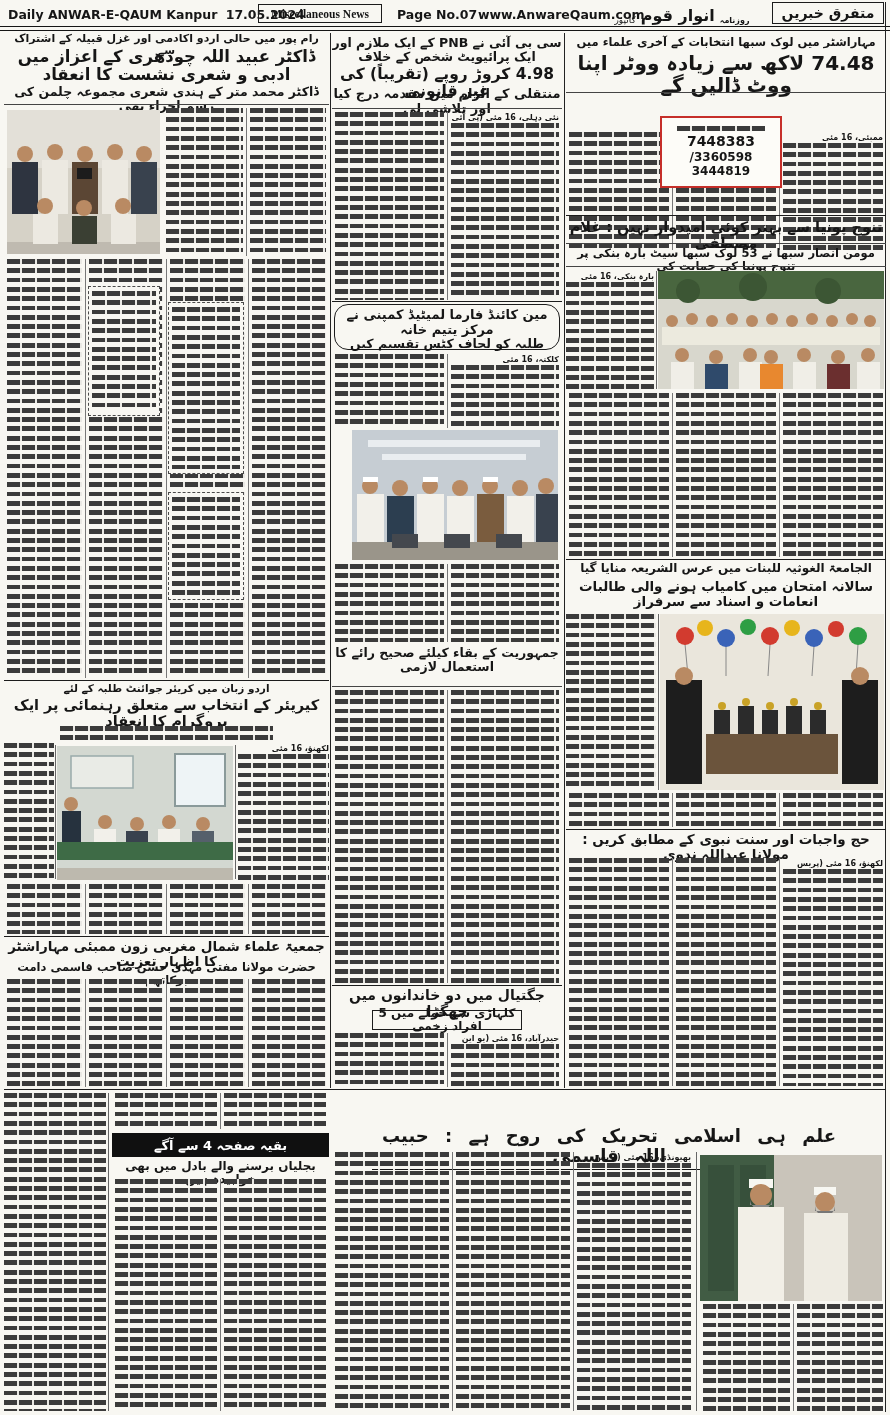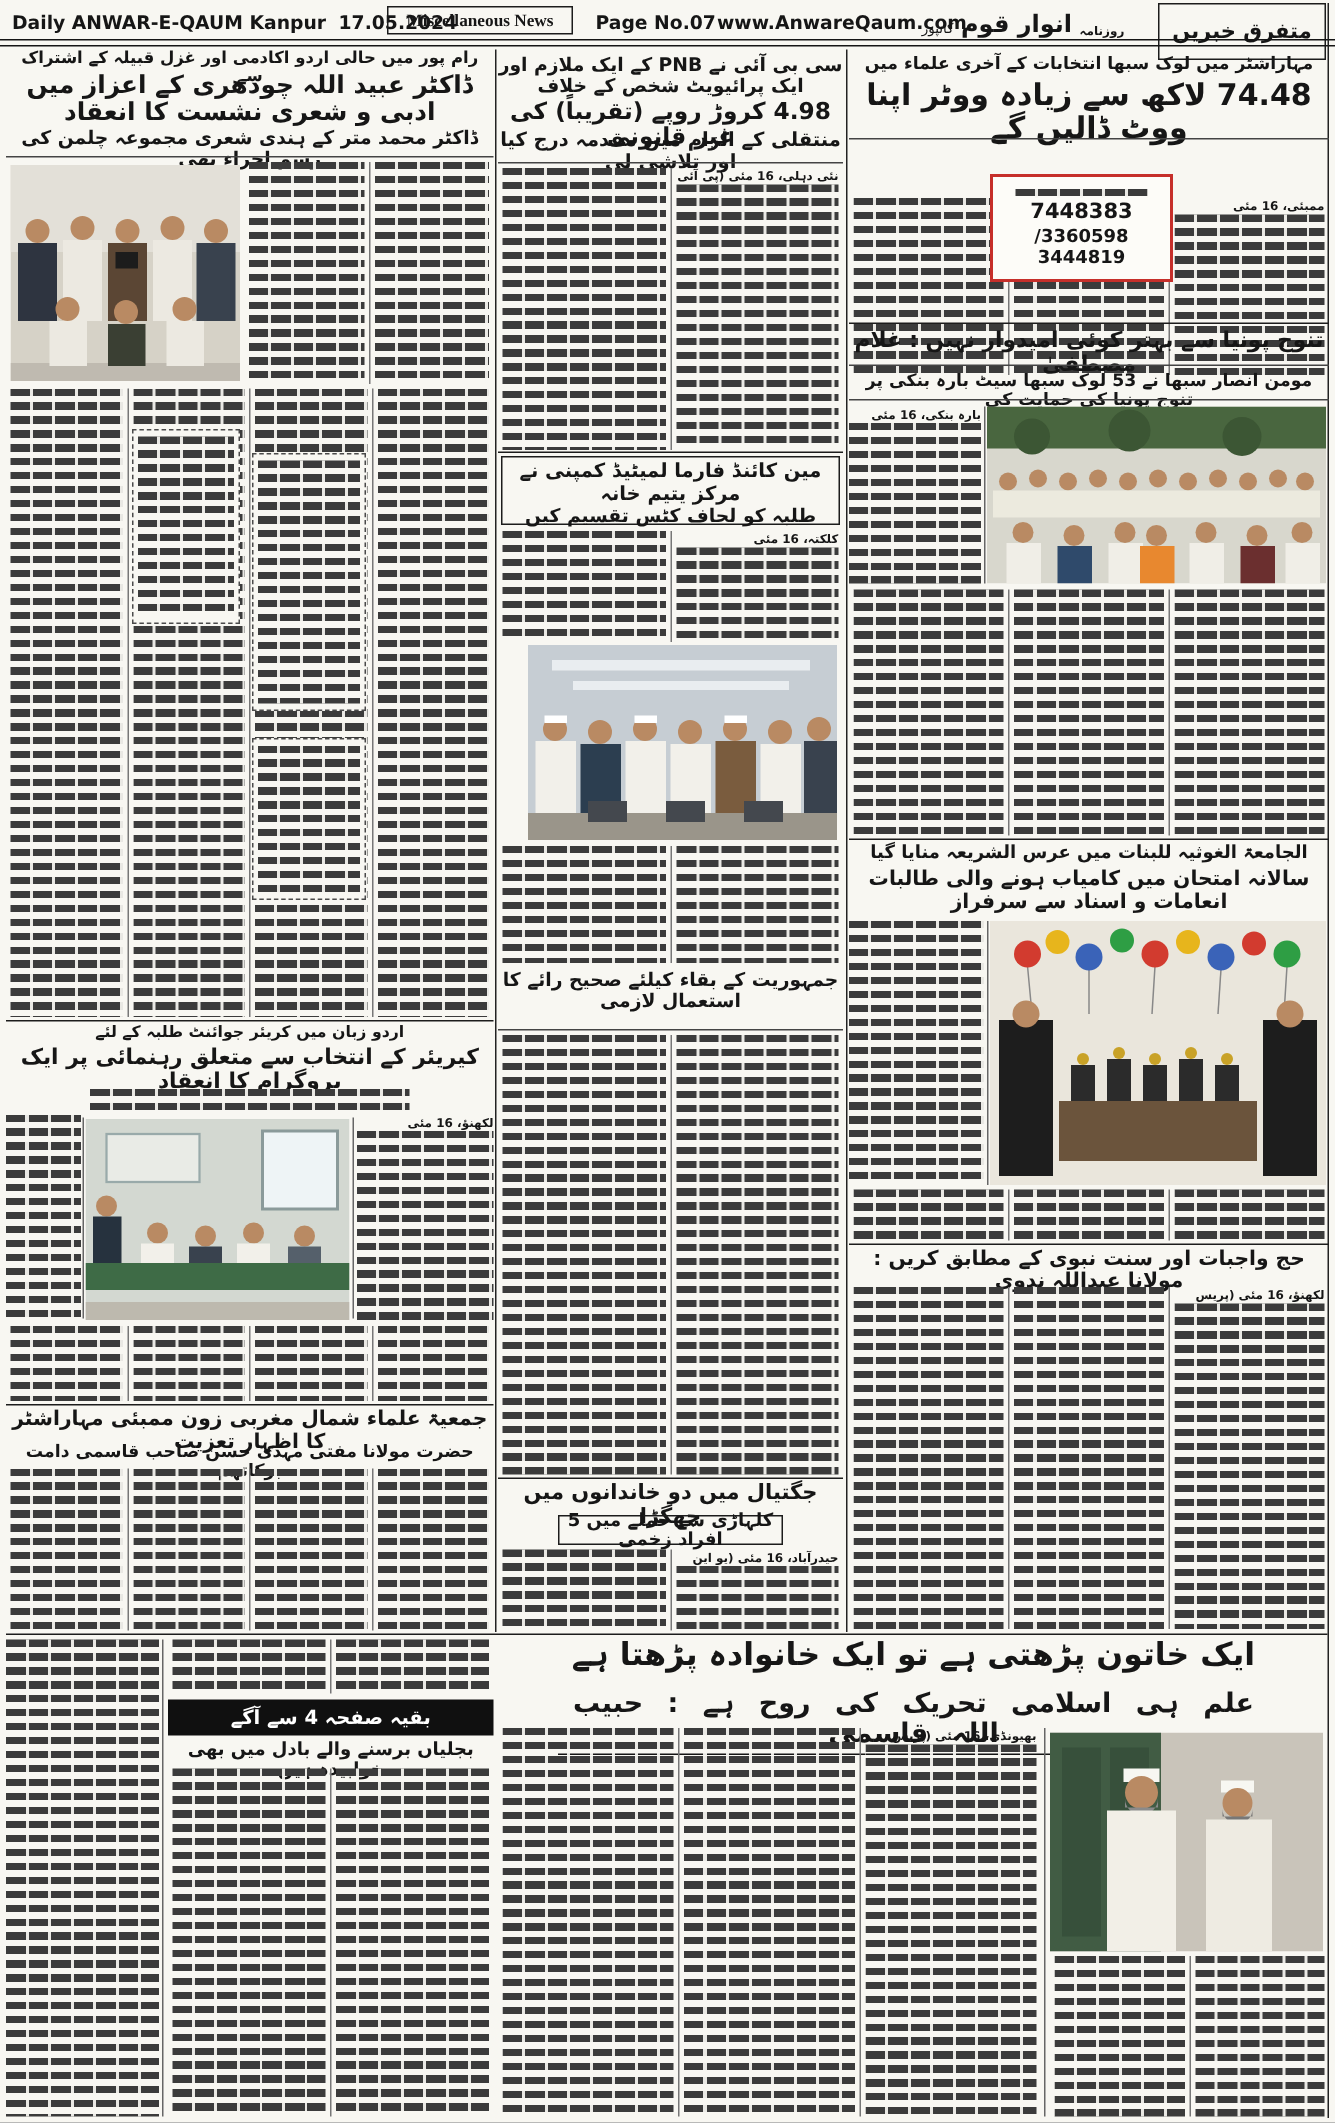--- a/index.html
+++ b/index.html
@@ -49,21 +49,21 @@
     <span style="margin-left:4px;">17.05.2024</span>
   </div>
   <div class="abs hbox" style="left:258px;top:4px;width:124px;height:19px;font-size:11.5px;font-family:'Liberation Serif',serif;font-weight:bold;">Miscellaneous News</div>
   <div class="abs b" style="left:397px;top:7px;font-size:12.5px;">Page No.07</div>
   <div class="abs b" style="left:478px;top:7px;font-size:12.5px;">www.AnwareQaum.com</div>
   <div class="abs rtl" style="left:596px;top:3px;width:172px;height:22px;display:flex;align-items:flex-end;justify-content:center;gap:5px;">
     <span style="font-size:8px;font-weight:bold;">روزنامہ</span>
     <span style="font-size:16px;font-weight:bold;">انوار قوم</span>
     <span style="font-size:9px;">کانپور</span>
   </div>
-  <div class="abs hbox rtl" style="left:772px;top:2px;width:112px;height:38px;font-size:14px;font-weight:bold;">متفرق خبریں</div>
+  <div class="abs hbox rtl" style="left:772px;top:2px;width:112px;height:22px;font-size:14px;font-weight:bold;">متفرق خبریں</div>
   <div class="abs" style="left:0;top:26px;width:890px;height:5px;border-top:1.8px solid #151515;border-bottom:1px solid #151515;"></div>
 
   <div class="abs vline" style="left:330px;top:33px;height:1055px;"></div>
   <div class="abs vline" style="left:564px;top:33px;height:1055px;"></div>
   <div class="abs vline" style="left:885px;top:2px;height:1410px;"></div>
 
   <div class="abs hl" style="left:4px;top:48px;width:325px;font-size:16.5px;">ڈاکٹر عبید اللہ چودھری کے اعزاز میں ادبی و شعری نشست کا انعقاد</div>
   <div class="abs hl" style="left:4px;top:33px;width:325px;font-size:11px;">رام پور میں حالی اردو اکادمی اور غزل قبیلہ کے اشتراک سے</div>
   <div class="abs hl" style="left:4px;top:85px;width:325px;font-size:12.5px;">ڈاکٹر محمد متر کے ہندی شعری مجموعہ چلمن کی رسم اجراء بھی</div>
   <div class="abs thinr" style="left:4px;top:104px;width:325px;"></div>
@@ -224,21 +224,21 @@
     <div>
       <div class="dl">نئی دہلی، 16 مئی (پی آئی بی)</div>
       <div class="ts"></div>
     </div>
     <div>
         <div class="ts"></div>
       </div>
   </div>
 
   <div class="abs rule" style="left:332px;top:301px;width:230px;"></div>
-  <div class="abs headbox" style="left:334px;top:304px;width:226px;height:46px;">
+  <div class="abs headbox" style="left:334px;top:304px;width:226px;height:46px;border-radius:14px;">
     <div class="hl" style="font-size:13px;">مین کائنڈ فارما لمیٹیڈ کمپنی نے مرکز یتیم خانہ</div>
     <div class="hl" style="font-size:12.5px;">طلبہ کو لحاف کٹس تقسیم کیں</div>
   </div>
   <div class="abs cols" style="left:332px;top:354px;width:230px;height:74px;">
     <div>
       <div class="dl">کلکتہ، 16 مئی</div>
       <div class="ts"></div>
     </div>
     <div>
         <div class="ts"></div>
@@ -445,21 +445,20 @@
       <div class="ts"></div>
     </div>
     <div>
         <div class="ts"></div>
       </div>
     <div>
         <div class="ts"></div>
       </div>
   </div>
 
-  <div class="abs hl" style="left:332px;top:1092px;width:554px;font-size:21px;">ایک خاتون پڑھتی ہے تو ایک خانوادہ پڑھتا ہے</div>
   <div class="abs hl subrule" style="left:372px;top:1126px;width:474px;font-size:18px;word-spacing:10px;padding-bottom:3px;">علم ہی اسلامی تحریک کی روح ہے : حبیب اللہ قاسمی</div>
   <div class="abs cols" style="left:332px;top:1152px;width:362px;height:259px;">
     <div>
       <div class="dl">بھیونڈی، 16 مئی (پریس ریلیز)</div>
       <div class="ts"></div>
     </div>
     <div>
         <div class="ts"></div>
       </div>
     <div>

